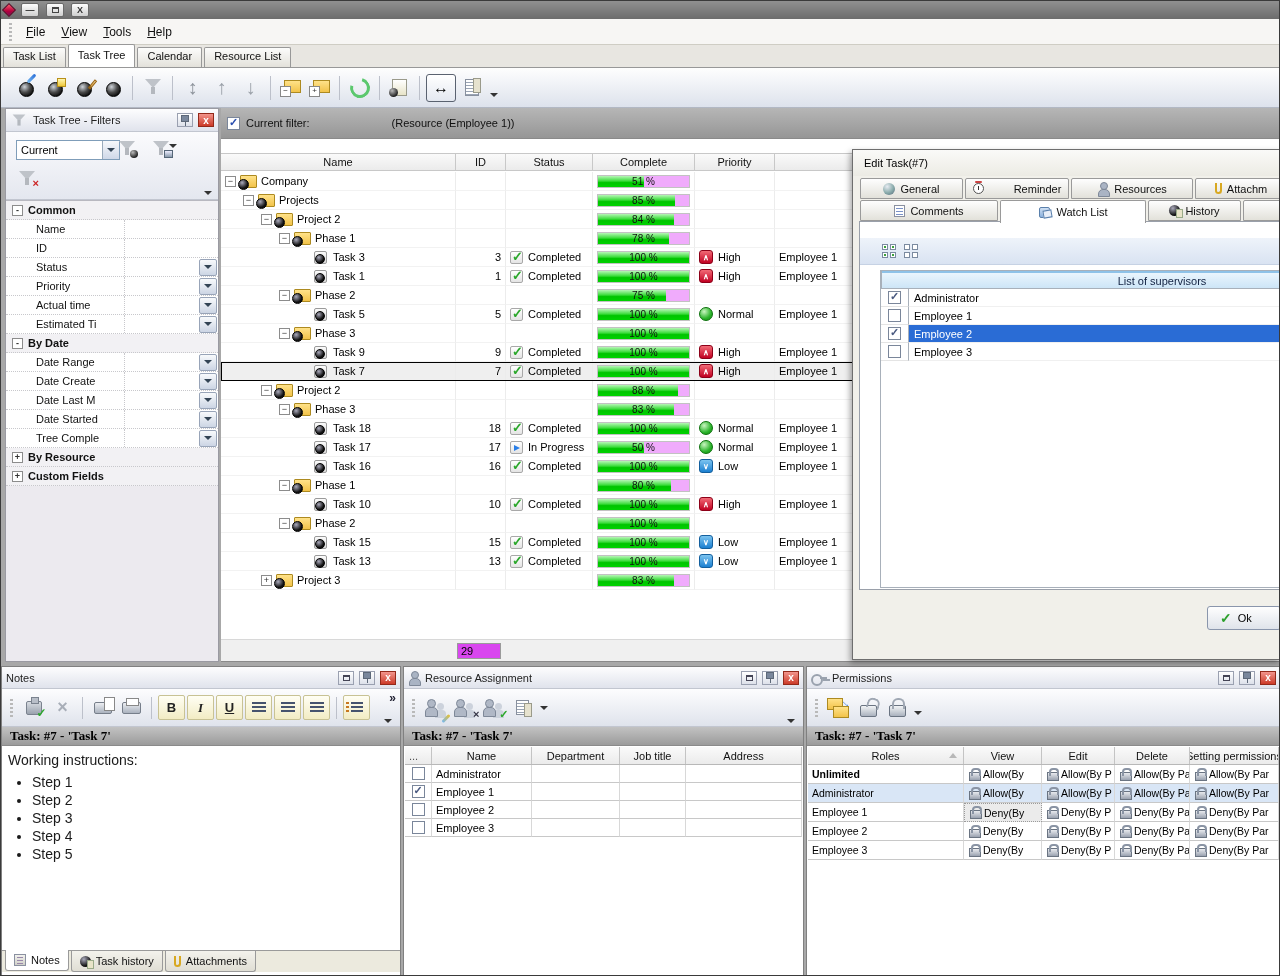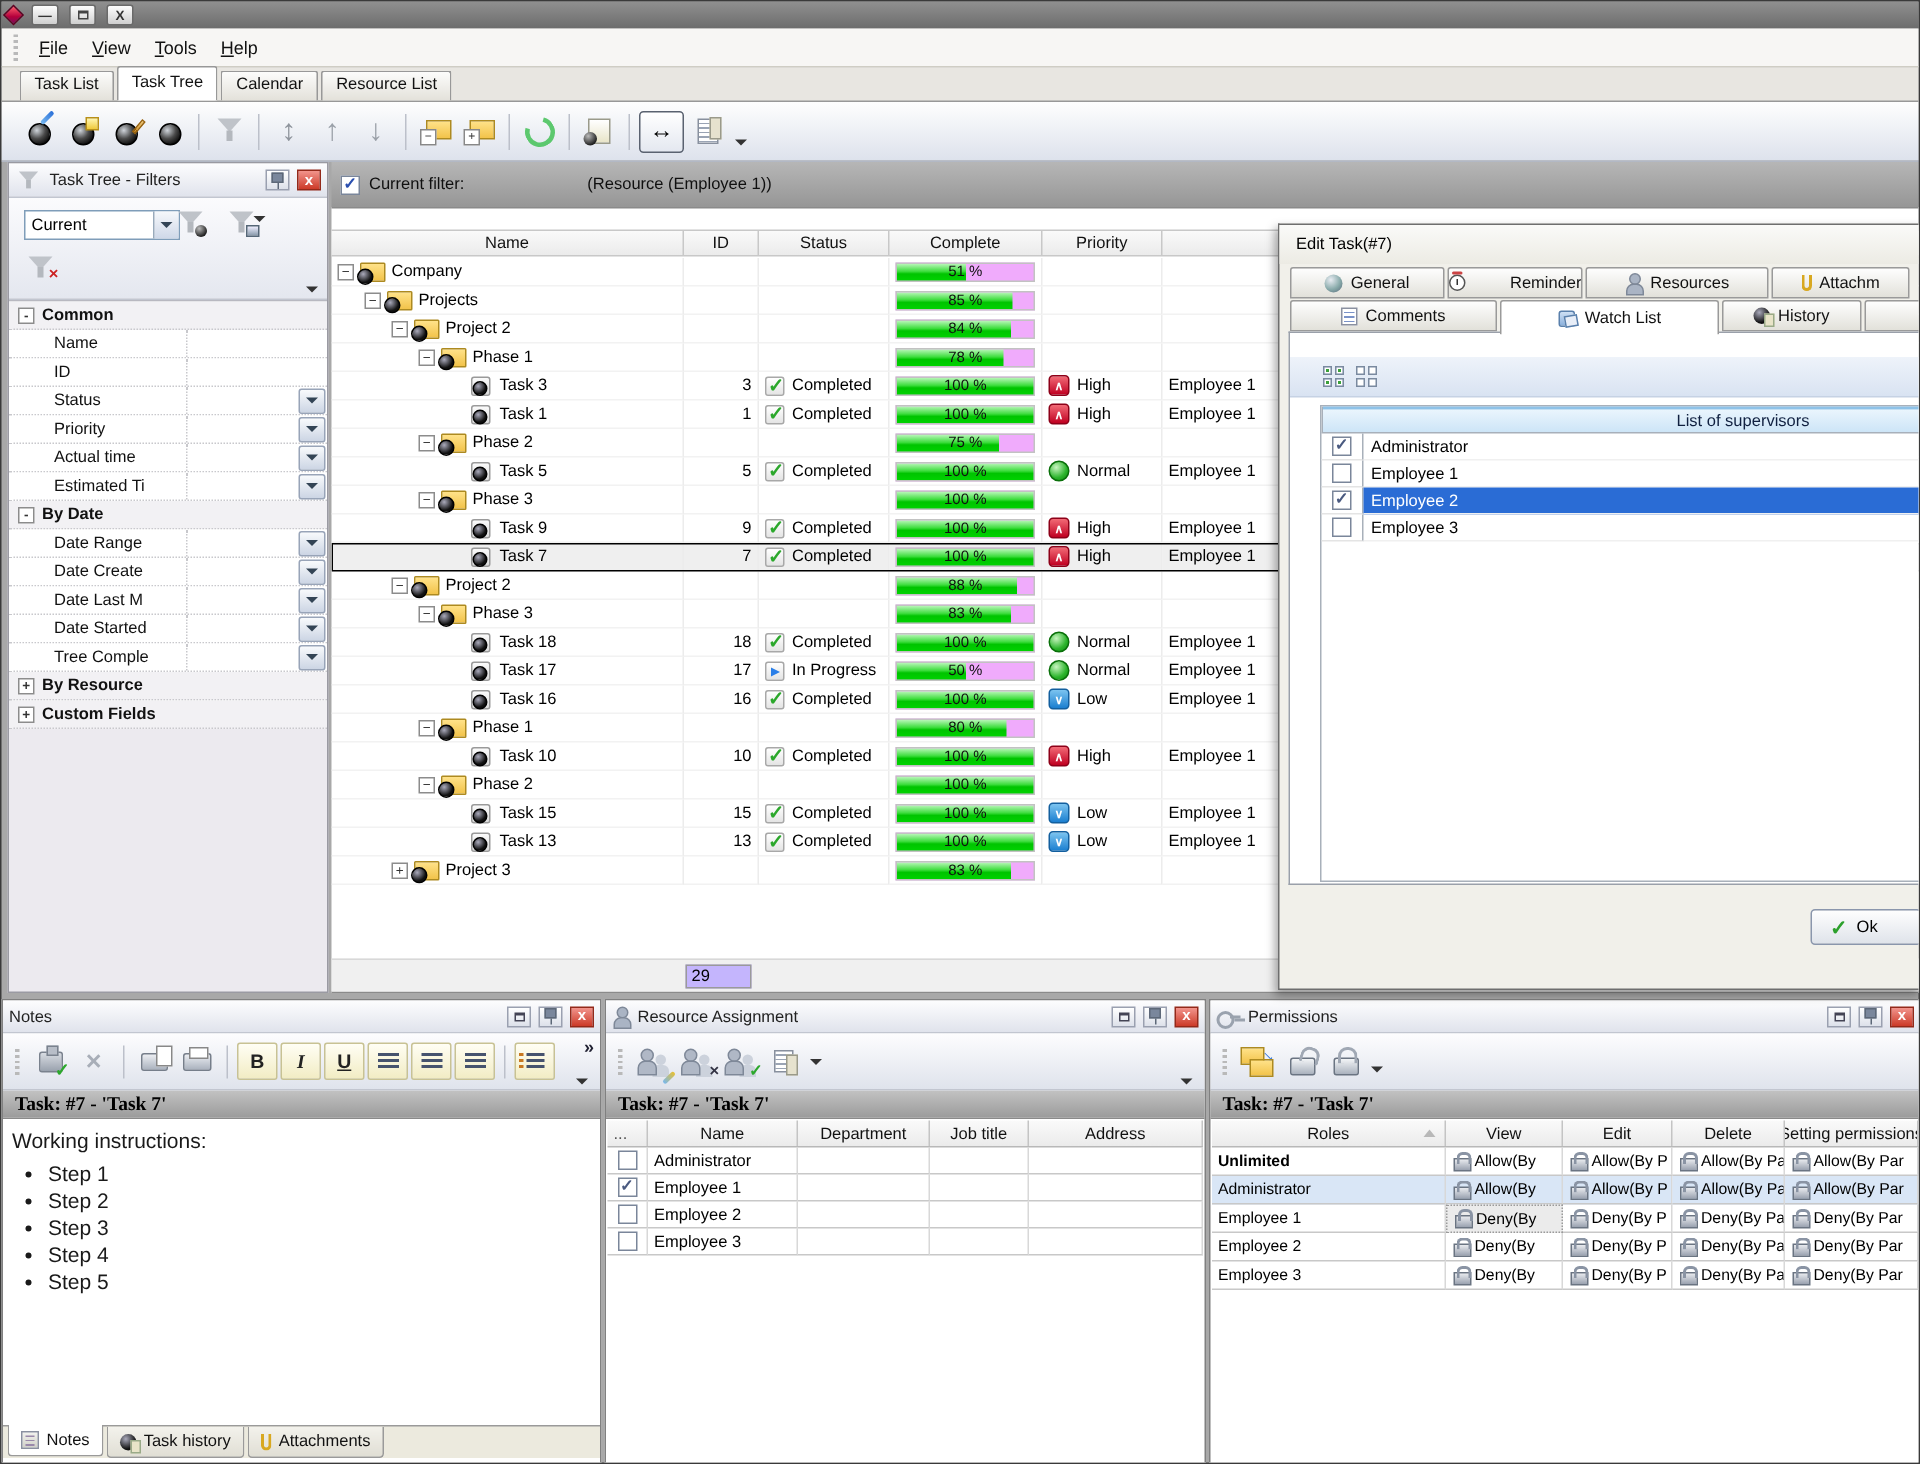--- a/index.html
+++ b/index.html
@@ -9,21 +9,21 @@
 .titlebar{position:absolute;left:0;top:0;width:1280px;height:18px;background:linear-gradient(#909090,#6c6c6c);color:#fff;display:flex;align-items:center;gap:5px;padding:0 3px;font-size:11px;font-weight:bold}
 .app-logo{width:10px;height:10px;background:linear-gradient(135deg,#ff5a6a,#b4003c 60%,#7c0a58);transform:rotate(45deg);border:1px solid #5c0020;flex:none}
 .t-title{flex:1;white-space:nowrap;overflow:hidden}
 .win-btn{width:18px;height:14px;background:linear-gradient(#fdfdfd,#cfcfcf);border:1px solid #6a6a6a;border-radius:2px;color:#333;font-size:9px;line-height:1;display:flex;align-items:center;justify-content:center;font-weight:bold;margin-left:2px}
 .win-btn .rest{width:7px;height:6px;border:1px solid #444;border-top-width:2px;display:block}
 
 .menubar{position:absolute;left:0;top:18px;width:1280px;height:26px;background:#f7f6f4;border-bottom:1px solid #cfcdc4;display:flex;align-items:center;padding-left:8px;font-size:12px;color:#111}
 .grip{width:3px;height:18px;margin-right:6px;background:repeating-linear-gradient(to bottom,#b9b9b9 0 2px,transparent 2px 4px)}
 .menu-item{padding:3px 8px;cursor:default}
 
-.maintabs{position:absolute;left:0;top:44px;width:1280px;height:23px;background:#e8e6e1;border-bottom:1px solid #989898;display:flex;align-items:flex-end;padding-left:12px}
+.maintabs{position:absolute;left:0;top:44px;width:1280px;height:23px;background:#e8e6e1;border-bottom:1px solid #989898;display:flex;align-items:flex-end;padding-left:2px}
 .mtab{height:20px;padding:2px 9px 0;background:linear-gradient(#fcfcfb,#e3e1da);border:1px solid #989898;border-bottom:none;border-radius:2px 2px 0 0;font-size:11px;margin-right:2px;color:#111}
 .mtab.active{background:#fff;height:23px;position:relative;z-index:2;padding-top:4px}
 
 .toolbar{position:absolute;left:0;top:67px;width:1280px;height:40px;background:linear-gradient(#fefefe,#dde2ec);border-bottom:1px solid #b2b8c4;display:flex;align-items:center;padding-left:10px}
 .tb{width:27px;height:27px;display:flex;align-items:center;justify-content:center;position:relative;flex:none;margin:0 1px}
 .tsep{width:1px;height:24px;background:#bcc0ca;margin:0 5px;flex:none}
 .dd-arrow{width:0;height:0;border-left:4px solid transparent;border-right:4px solid transparent;border-top:4px solid #333;margin:0 3px;flex:none}
 .mini-dd{width:0;height:0;border-left:4px solid transparent;border-right:4px solid transparent;border-top:4px solid #333;margin:14px 4px 0;flex:none}
 .sphere{position:relative;width:16px;height:16px}
 .sphere::before{content:'';position:absolute;left:1px;top:2px;width:13px;height:13px;border-radius:50%;background:radial-gradient(circle at 35% 30%,#cfd4da,#4a4a4a 45%,#0a0a0a 80%);border:1px solid #000}
@@ -99,21 +99,21 @@
 .bar{position:relative;width:96px;height:13px;background:#f0abfc;border:1px solid #c2c2c2}
 .bar i{position:absolute;left:0;top:0;bottom:0;width:calc(var(--pct,0)*1%);background:linear-gradient(#b6f6b6 0%,#3ddd3d 45%,#00c400 60%,#00d200 100%)}
 .bar b{position:absolute;inset:0;display:flex;align-items:center;justify-content:center;font-size:10px;font-weight:normal;color:#101010}
 .pr-ic{display:none;width:14px;height:14px;margin-right:5px;flex:none;align-items:center;justify-content:center;color:#fff;font-size:8px;font-weight:bold}
 .trow.high .pr-ic{display:flex;background:linear-gradient(#f26a76,#c00021);border:1px solid #8d0018;border-radius:3px}
 .trow.high .pr-ic::after{content:'∧'}
 .trow.low .pr-ic{display:flex;background:linear-gradient(#7cc4f0,#1b7fd0);border:1px solid #135f9e;border-radius:3px}
 .trow.low .pr-ic::after{content:'∨'}
 .trow.normal .pr-ic{display:flex;background:radial-gradient(circle at 35% 30%,#c8f5c0,#2cb42c 60%,#0d8a0d);border:1px solid #0a700a;border-radius:50%}
 .tfoot{position:absolute;left:0;top:500px;width:100%;height:24px;background:#f0f0f0;border-top:1px solid #d8d8d8}
-.tcount{position:absolute;left:236px;top:3px;width:44px;height:16px;background:#c4b5fd;border:1px solid #9a9a9a;font-size:11px;padding:1px 3px;color:#000}
+.tcount{position:absolute;left:236px;top:3px;width:44px;height:16px;background:#d946ef;border:1px solid #9a9a9a;font-size:11px;padding:1px 3px;color:#000}
 
 .dialog{position:absolute;left:851px;top:148px;width:429px;height:511px;background:#f1f0ea;border:1px solid #6e6e6e;border-right:none;box-shadow:-2px 3px 6px rgba(0,0,0,.35);z-index:5}
 .dtitle{height:26px;display:flex;align-items:center;padding-left:11px;font-size:11px;color:#000;background:linear-gradient(#fafaf8,#ecebe4)}
 .dtabs{position:absolute;left:7px;right:0;display:flex}
 .dtabs.r1{top:28px}.dtabs.r2{top:50px}
 .dtab{height:21px;display:flex;align-items:center;justify-content:center;gap:5px;background:linear-gradient(#fefefe,#e2e1da);border:1px solid #9a9a9a;border-radius:2px 2px 0 0;font-size:11px;margin-right:2px;color:#111;overflow:hidden;white-space:nowrap;flex:none}
 .dtab.active{background:#fff;height:23px;margin-bottom:-2px;z-index:3;border-bottom:none}
 .dcontent{position:absolute;left:6px;right:0;top:71px;height:369px;background:#fff;border:1px solid #9aa0aa;border-right:none}
 .dstrip{position:absolute;left:0;right:0;top:16px;height:27px;background:linear-gradient(#eef3fa,#d9e3f2);border-bottom:1px solid #c6d2e4;display:flex;align-items:center;gap:8px;padding-left:22px}
 .dtable{position:absolute;left:20px;top:48px;width:488px;height:318px;border:1px solid #a8b0ba;border-right:none}
@@ -1148,21 +1148,21 @@
 
   <div class="dialog">
     <div class="dtitle">Edit Task(#7)</div>
     <div class="dtabs r1">
 
         <span class="dtab" style="width: 103px;">
           <span class="general-icon"></span>
           <span>General</span>
         </span>
 
-        <span class="dtab" style="width: 90px; gap: 30px;">
+        <span class="dtab" style="width: 104px; gap: 30px;">
           <span class="reminder-icon"></span>
           <span>Reminder</span>
         </span>
 
         <span class="dtab" style="width: 122px;">
           <span class="resources-icon"></span>
           <span>Resources</span>
         </span>
 
         <span class="dtab" style="width: 92px;">

